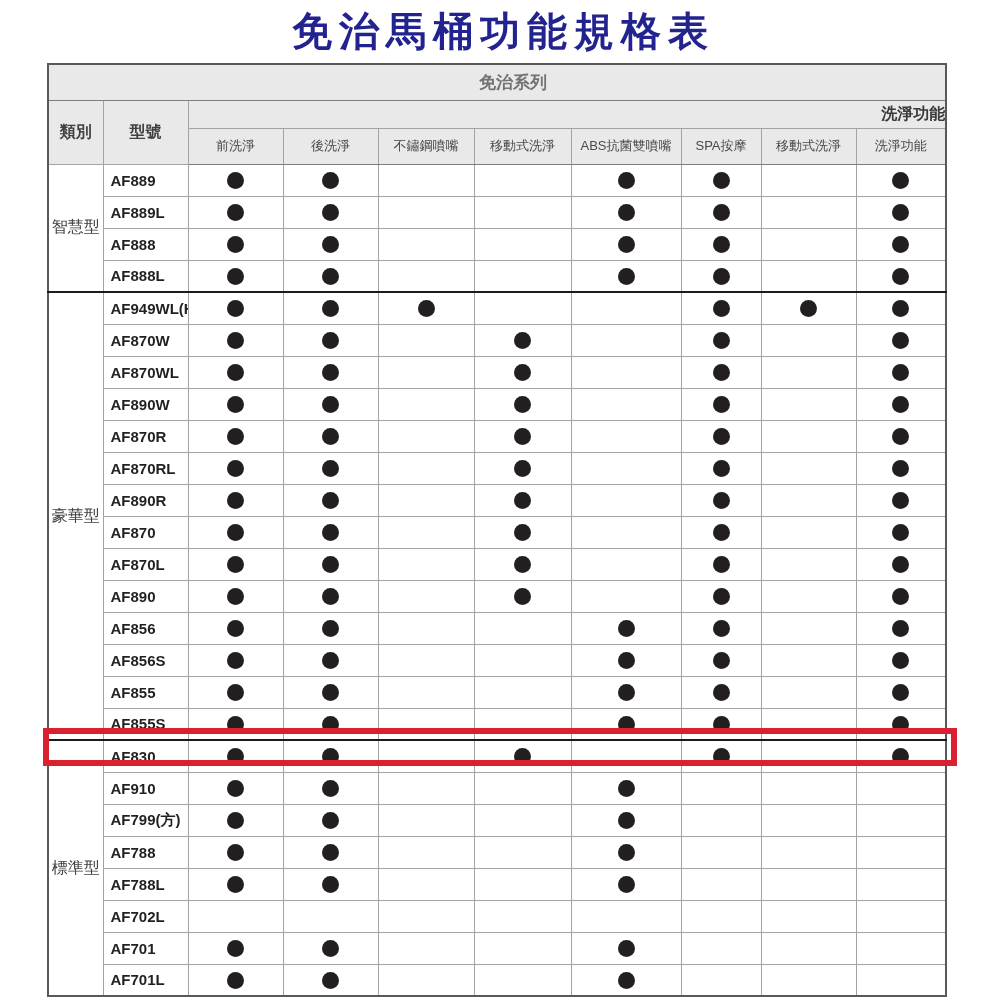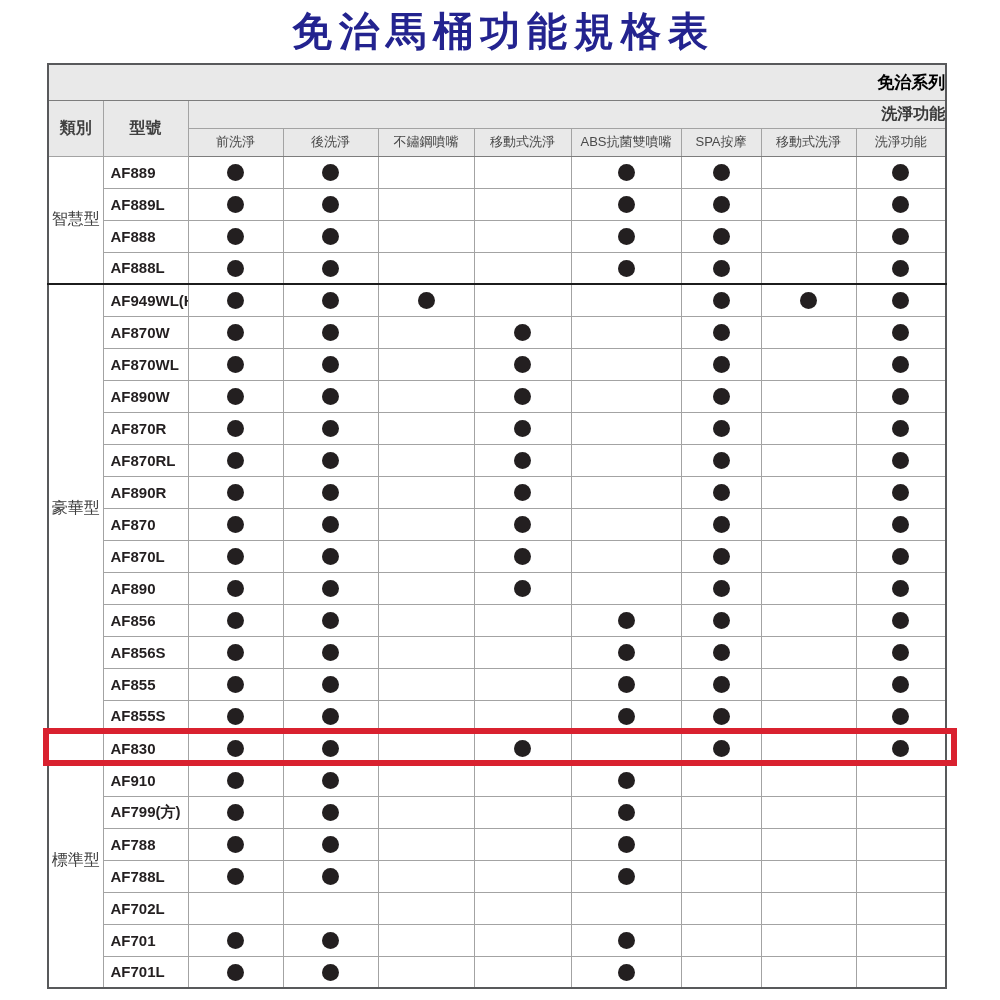--- a/index.html
+++ b/index.html
@@ -20,28 +20,28 @@
     color:var(--title-color);letter-spacing:7px;text-indent:7px;font-family:Liberation Serif, serif;
   }
   .table-wrap{position:absolute;left:47px;top:63px;width:898px;}
   table{
     border-collapse:collapse;table-layout:fixed;width:898px;
     border:2px solid #58595b;
   }
   th,td{border:1px solid #a3a3a3;padding:0;overflow:hidden;white-space:nowrap;}
   thead th{background:var(--header-bg);}
   .series-h{
-    height:36px;text-align:right;padding-left:32px;
-    font-size:17px;font-weight:bold;color:#000000;
+    height:36px;text-align:center;padding-left:32px;
+    font-size:17px;font-weight:bold;color:#737373;
     border-bottom:1px solid #7d7d7d;
   }
   .cat-h,.model-h{font-size:16px;font-weight:bold;color:#404040;text-align:center;}
   .func-h{height:28px;font-size:16px;font-weight:bold;color:#3a3a3a;text-align:right;}
   .sub-h{
-    height:28px;font-size:13px;font-weight:normal;color:#4a4a4a;text-align:center;
+    height:36px;font-size:13px;font-weight:normal;color:#4a4a4a;text-align:center;
     border-bottom:1px solid #7d7d7d;
   }
   tbody td{height:32px;background:#ffffff;}
   .cat-cell{font-size:16px;color:#404040;text-align:center;vertical-align:middle;}
   .model-cell{font-size:15px;font-weight:bold;color:#231f20;text-align:left;padding-left:7px;vertical-align:middle;margin-left:27px;}
   .feat-cell{text-align:center;vertical-align:middle;}
   .dot{
     display:inline-block;width:17px;height:17px;border-radius:50%;
     background:var(--dot);vertical-align:middle;
   }

